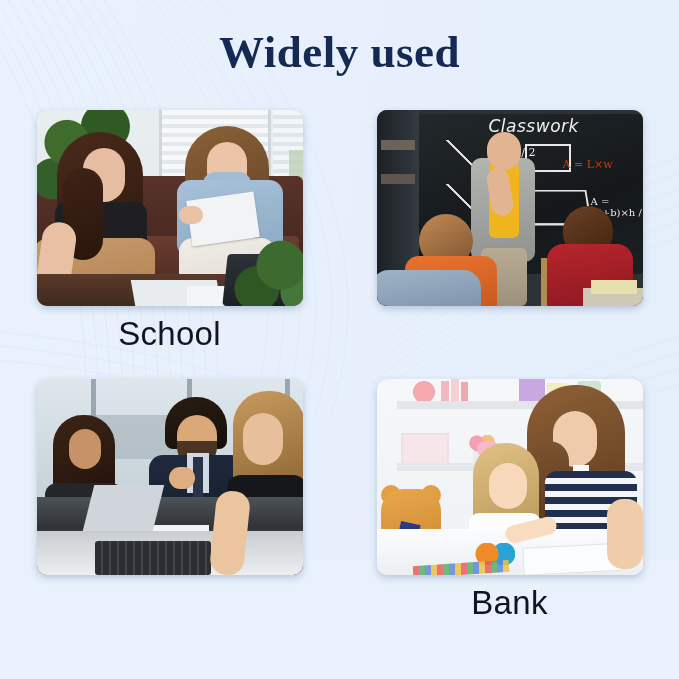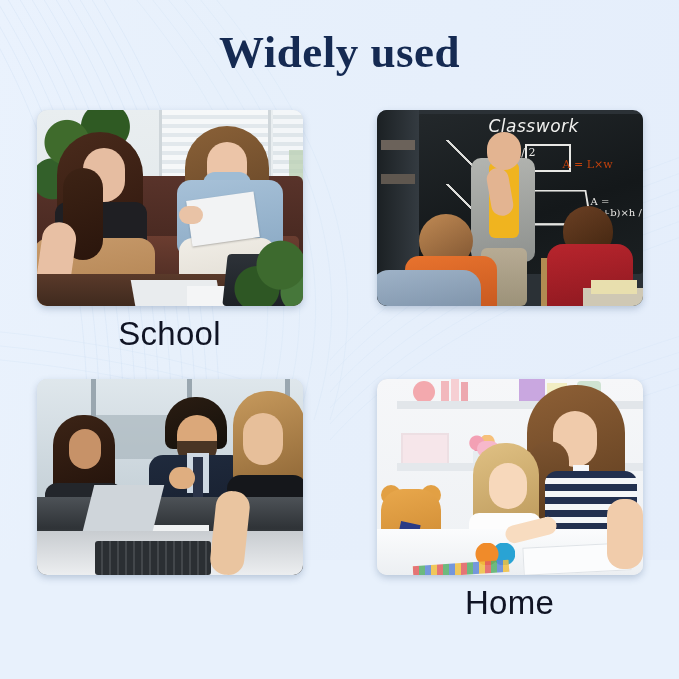--- a/index.html
+++ b/index.html
@@ -412,18 +412,18 @@
             <div class="hm-bear"></div>
             <div class="hm-bear-tie"></div>
             <div class="hm-desk"></div>
             <div class="hm-kid-arm"></div>
             <div class="hm-craft"></div>
             <div class="hm-book"></div>
             <div class="hm-mom-arm"></div>
             <div class="hm-pencils"></div>
           </div>
         </div>
-        <div class="caption">Home</div>
+        <div class="caption">Bank</div>
       </div>
 
     </div>
   </div>
 </div>
 
 </body></html>

